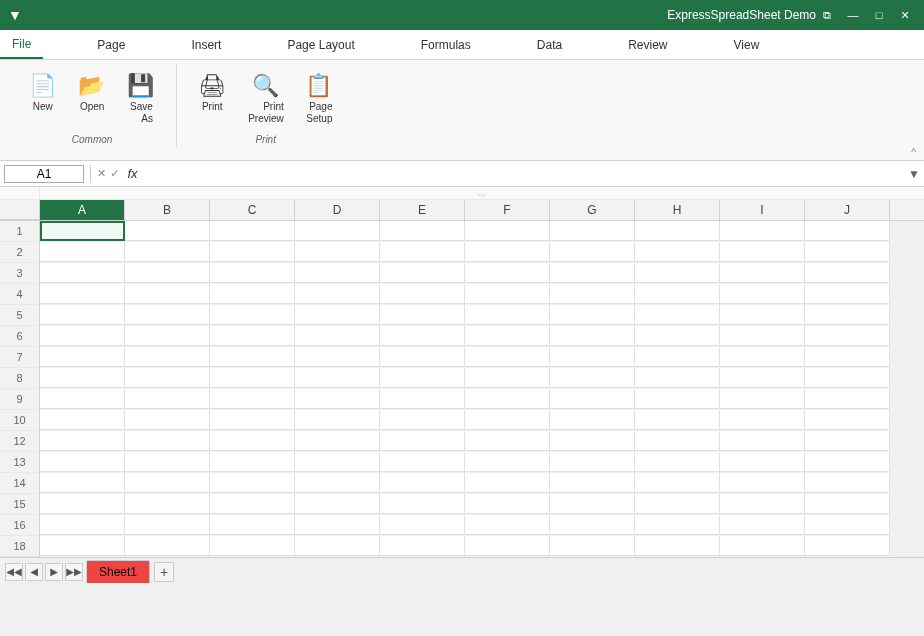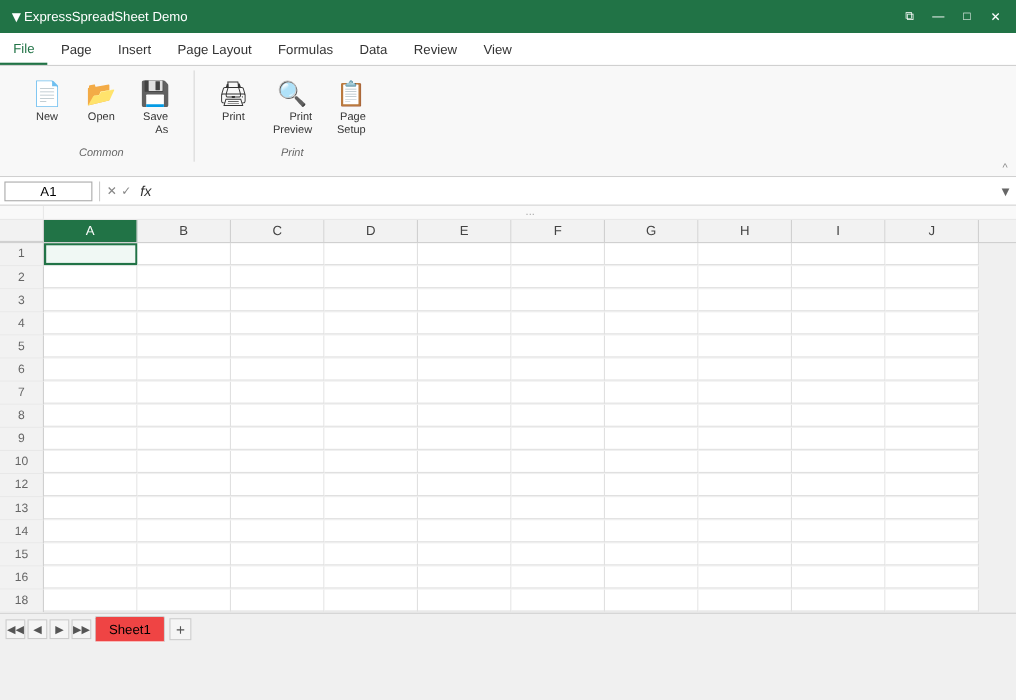--- a/index.html
+++ b/index.html
@@ -10,34 +10,35 @@
       background: #217346;
       color: white;
       height: 30px;
       display: flex;
       align-items: center;
       justify-content: space-between;
       padding: 0 8px;
     }
     .title-bar-left { display: flex; align-items: center; gap: 6px; }
     .title-bar-icon { font-size: 14px; }
-    .title-bar-title { font-size: 12px; flex: 1; text-align: left; }
+    .title-bar-title { font-size: 12px; flex: 1; text-align: right; }
     .title-bar-controls { display: flex; gap: 4px; }
     .title-bar-btn {
       width: 22px; height: 22px; display: flex; align-items: center; justify-content: center;
       cursor: pointer; font-size: 11px; color: white; border: none; background: transparent;
     }
 
     
     .menu-bar {
       background: #ffffff;
       height: 30px;
       display: flex;
       align-items: stretch;
       border-bottom: 1px solid #d0d0d0;
+      gap: 42px;
     }
     .menu-item {
       padding: 0 12px;
       display: flex; align-items: center;
       cursor: pointer;
       font-size: 12px;
       color: #333;
     }
     .menu-item.active {
       color: #217346;

